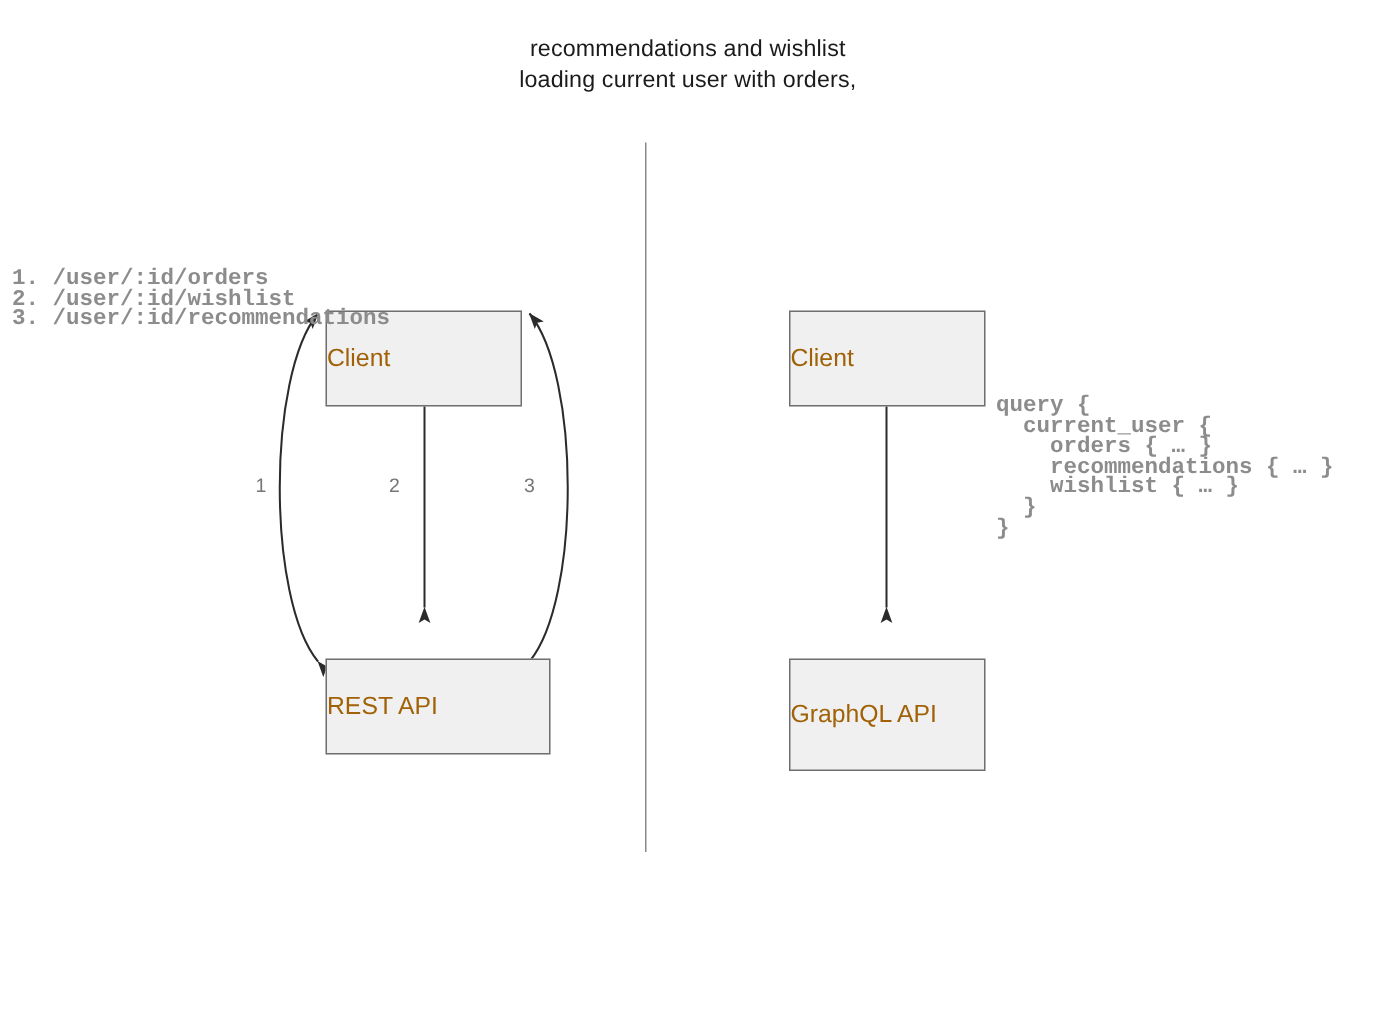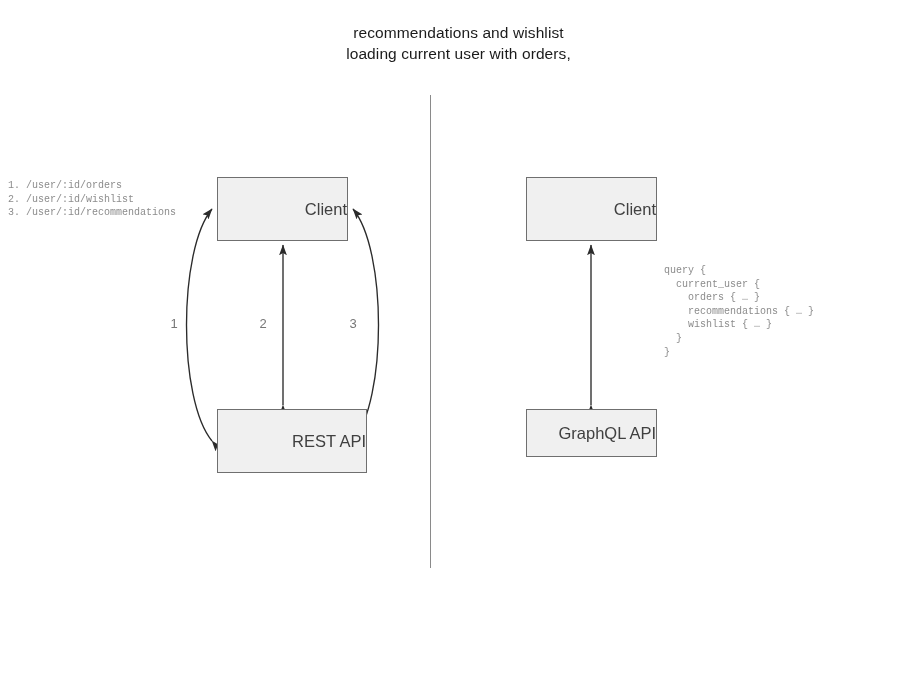--- a/index.html
+++ b/index.html
@@ -45,29 +45,30 @@
   }
 
   
   .node {
     position: absolute;
     box-sizing: border-box;
     background: #f0f0f0;
     border: 1.3px solid #6f6f6f;
     display: flex;
     align-items: center;
-    justify-content: flex-end;
-    color: #404040;
+    justify-content: flex-start;
+    color: #a16207;
     font-size: 16.5px;
     font-family: "Liberation Sans", sans-serif;
+    margin-top: 30px;
   }
   #node-client-rest  { left: 217px; top: 177px; width: 131px; height: 64px; }
   #node-rest-api     { left: 217px; top: 409px; width: 150px; height: 64px; }
   #node-client-gql   { left: 526px; top: 177px; width: 131px; height: 64px; }
-  #node-gql-api      { left: 526px; top: 409px; width: 131px; height: 48px; }
+  #node-gql-api      { left: 526px; top: 409px; width: 131px; height: 75px; }
 
   
   .arrows {
     position: absolute;
     left: 0; top: 0;
     width: 917px; height: 689px;
     pointer-events: none;
   }
 
   
@@ -80,24 +81,25 @@
     width: 20px;
   }
   #edge-label-1 { left: 164px; top: 316px; }
   #edge-label-2 { left: 253px; top: 316px; }
   #edge-label-3 { left: 343px; top: 316px; }
 
   
   .code-annotation {
     position: absolute;
     font-family: "Liberation Mono", "DejaVu Sans Mono", monospace;
-    font-size: 10px;
+    font-size: 15px;
     line-height: 13.6px;
     color: #8c8c8c;
     white-space: pre;
+    font-weight: bold;
   }
   #rest-endpoints { left: 8px; top: 179px; }
   #graphql-query  { left: 664px; top: 264px; }
 </style>
 </head>
 <body>
 
 <div class="canvas">
 
   <div class="title">

